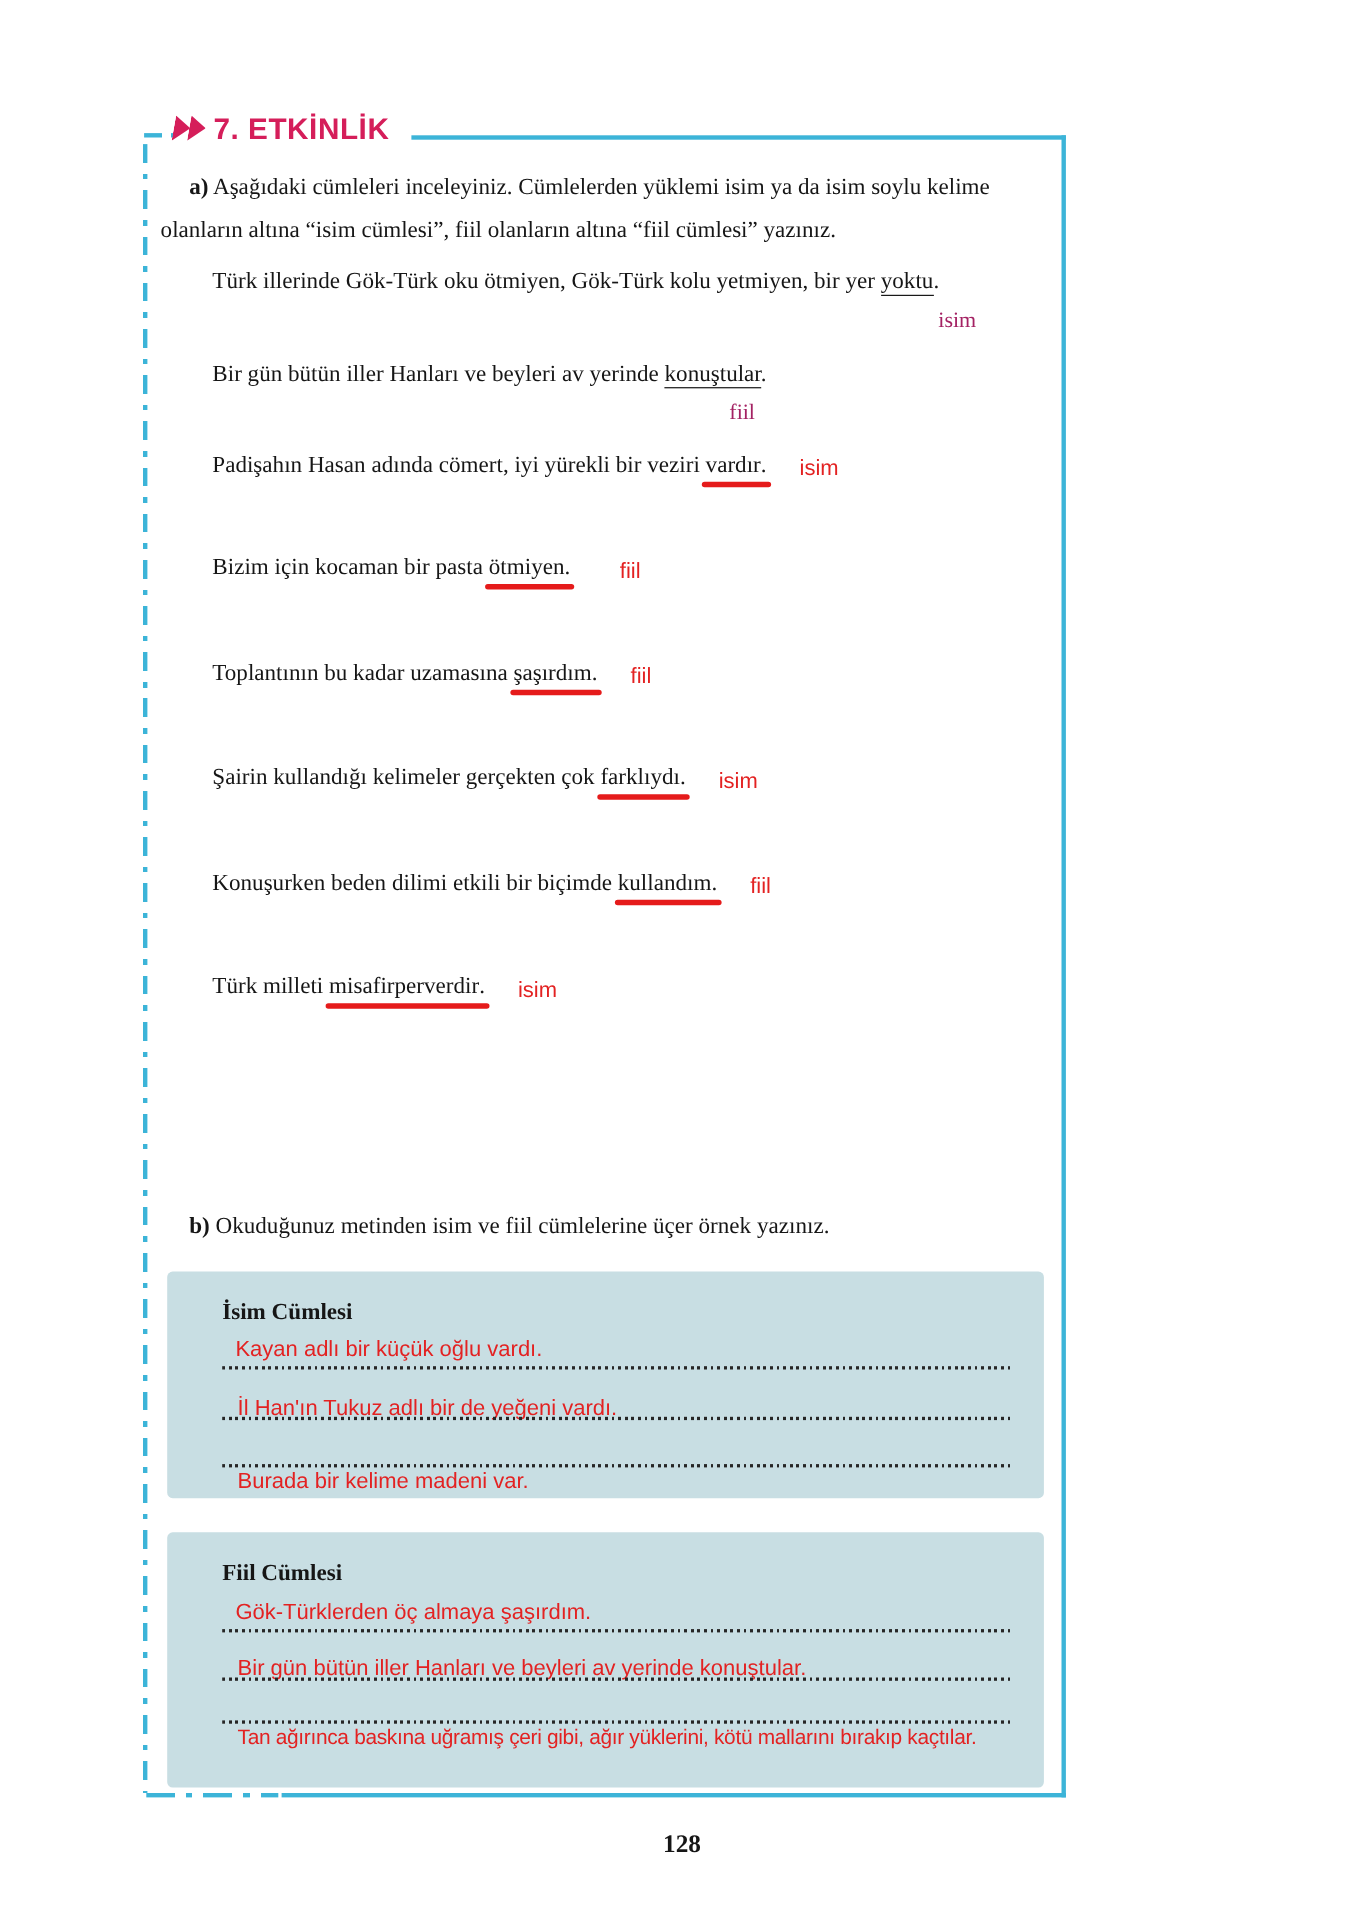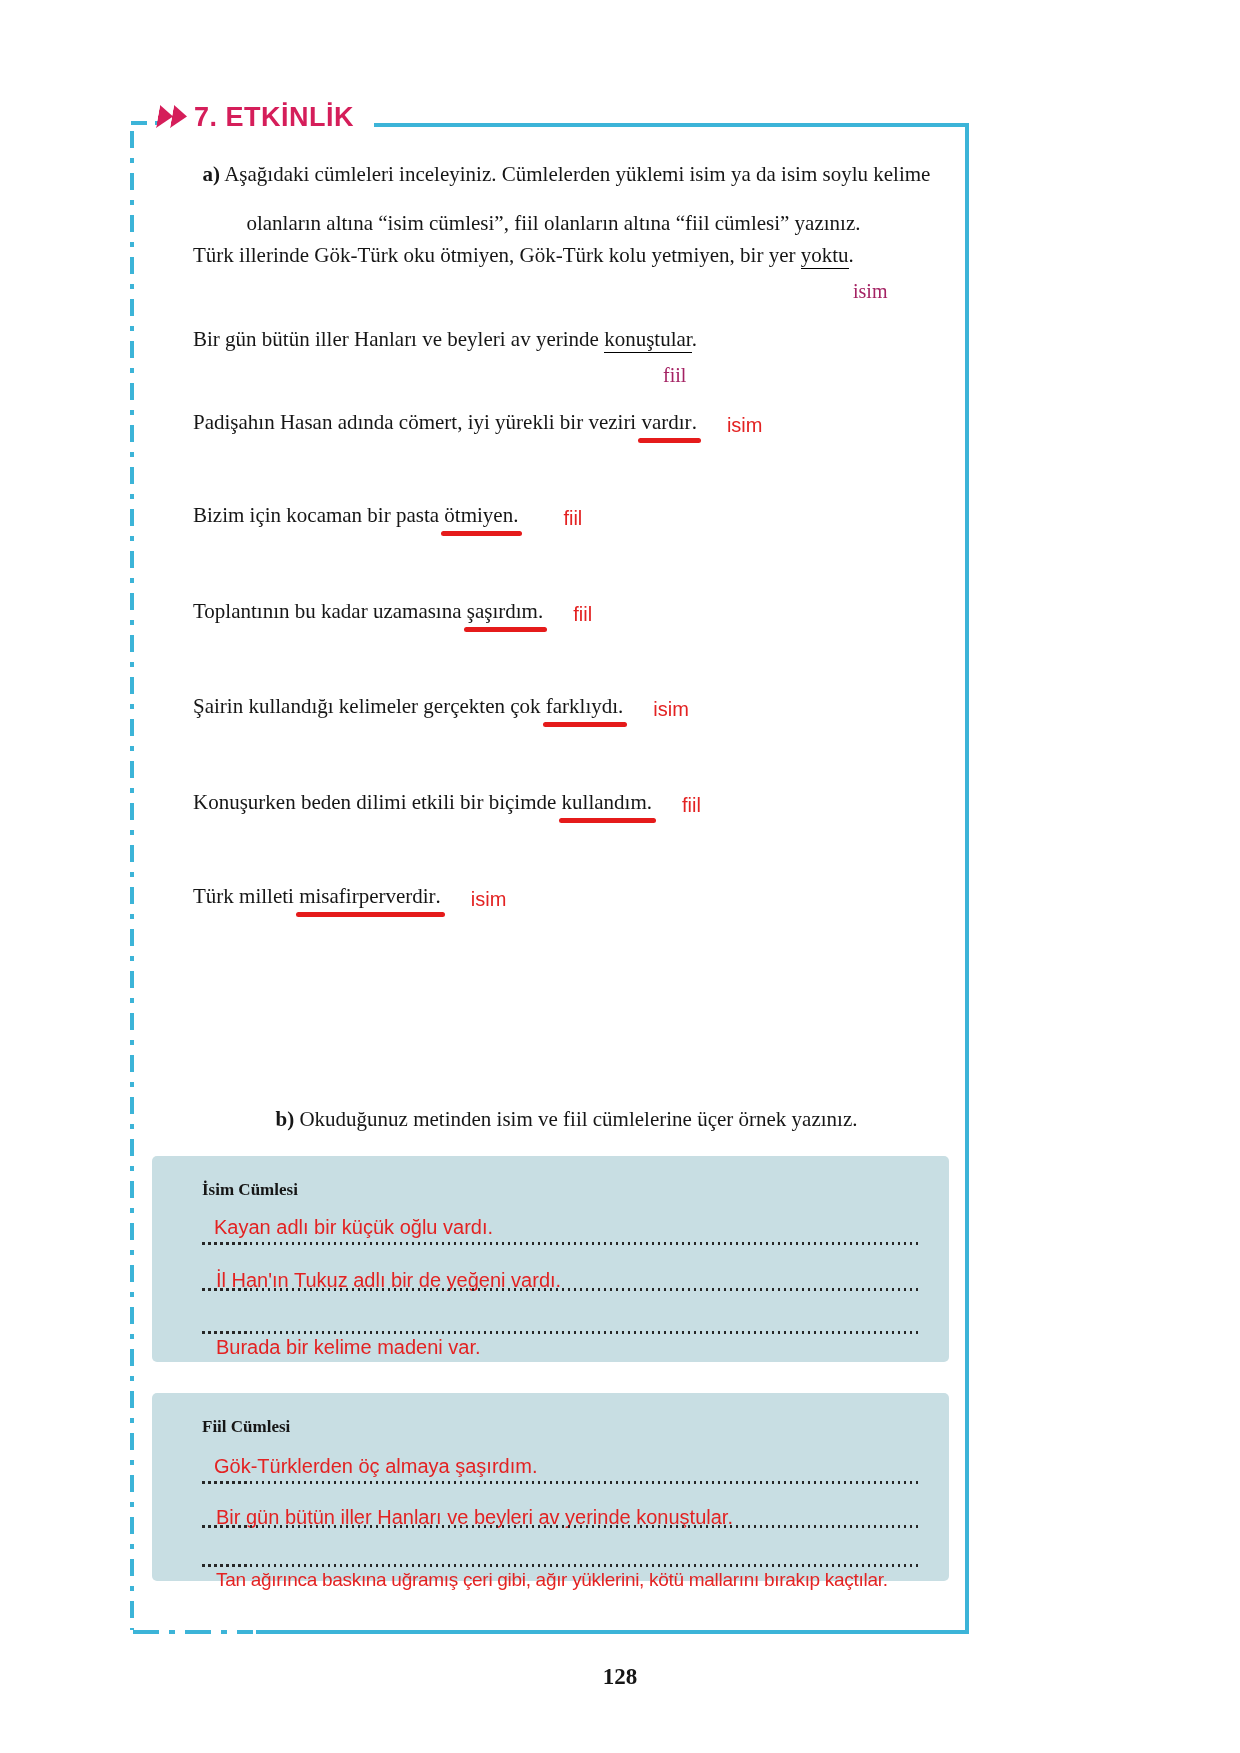--- a/index.html
+++ b/index.html
@@ -28,39 +28,39 @@
     background:repeating-linear-gradient(90deg,var(--cyan) 0 26px,transparent 26px 36px,var(--cyan) 36px 42px,transparent 42px 52px);}
   
   .hdr-arrows{position:absolute;left:158px;top:105px;width:40px;height:24px;}
   .hdr-arrows i{position:absolute;top:0;width:15px;height:23px;background:var(--crimson);
     clip-path:polygon(0 0,100% 50%,0 100%);transform:skewX(-10deg);}
   .hdr-arrows i.a2{left:14px;}
   .hdr-title{position:absolute;left:194px;top:102px;
     font-family:"Liberation Sans","DejaVu Sans",sans-serif;font-weight:bold;
     font-size:27px;letter-spacing:.5px;color:var(--crimson);white-space:nowrap;}
   
-  .para{position:absolute;left:146px;width:815px;font-size:21px;line-height:49px;text-indent:26px;text-align:center;}
+  .para{position:absolute;left:146px;width:815px;font-size:21px;line-height:39px;text-indent:26px;}
   .para b{font-weight:bold;}
   .para-a{top:150px;}
   .para-b{top:1095px;}
   
   .sentence{position:absolute;left:193px;font-size:21px;white-space:nowrap;}
   .pred{position:relative;}
   .u-black{border-bottom:1.5px solid #000;padding-bottom:1px;}
   .u-red{position:relative;margin-top:19px;}
   .u-red::after{content:"";position:absolute;left:-3px;right:-9px;bottom:-9px;height:5px;
     background:#e51b1b;border-radius:3px;}
   .lbl-print{position:absolute;top:37px;color:var(--magenta);font-size:20px;}
   .lbl-hand{font-family:"Liberation Sans","DejaVu Sans",sans-serif;color:var(--red);
     font-size:20px;margin-left:30px;position:relative;top:3px;}
   
   .abox{position:absolute;left:152px;width:797px;background:var(--boxbg);border-radius:5px;}
   .abox-1{top:1156px;height:206px;}
-  .abox-2{top:1393px;height:188px;}
-  .abox-title{position:absolute;left:50px;top:24px;font-weight:bold;font-size:17px;}
+  .abox-2{top:1393px;height:232px;}
+  .abox-title{position:absolute;left:50px;top:24px;font-weight:bold;font-size:21px;}
   .bline{position:absolute;left:50px;right:28px;text-decoration:underline;}
   .dot{position:absolute;left:0;right:0;bottom:0;height:3px;
     background:repeating-linear-gradient(90deg,#262626 0 2.5px,transparent 2.5px 6px);
     background-size:auto 3px;background-position:bottom;background-repeat:repeat-x;}
   .ans{position:absolute;font-family:"Liberation Sans","DejaVu Sans",sans-serif;
     color:var(--red);font-size:20px;white-space:nowrap;}
   .ans-above{left:12px;bottom:6px;}
   .ans-on{left:14px;top:17px;}
   .ans-below{left:14px;top:41px;}
   .tight{font-size:19px;letter-spacing:-.3px;}

